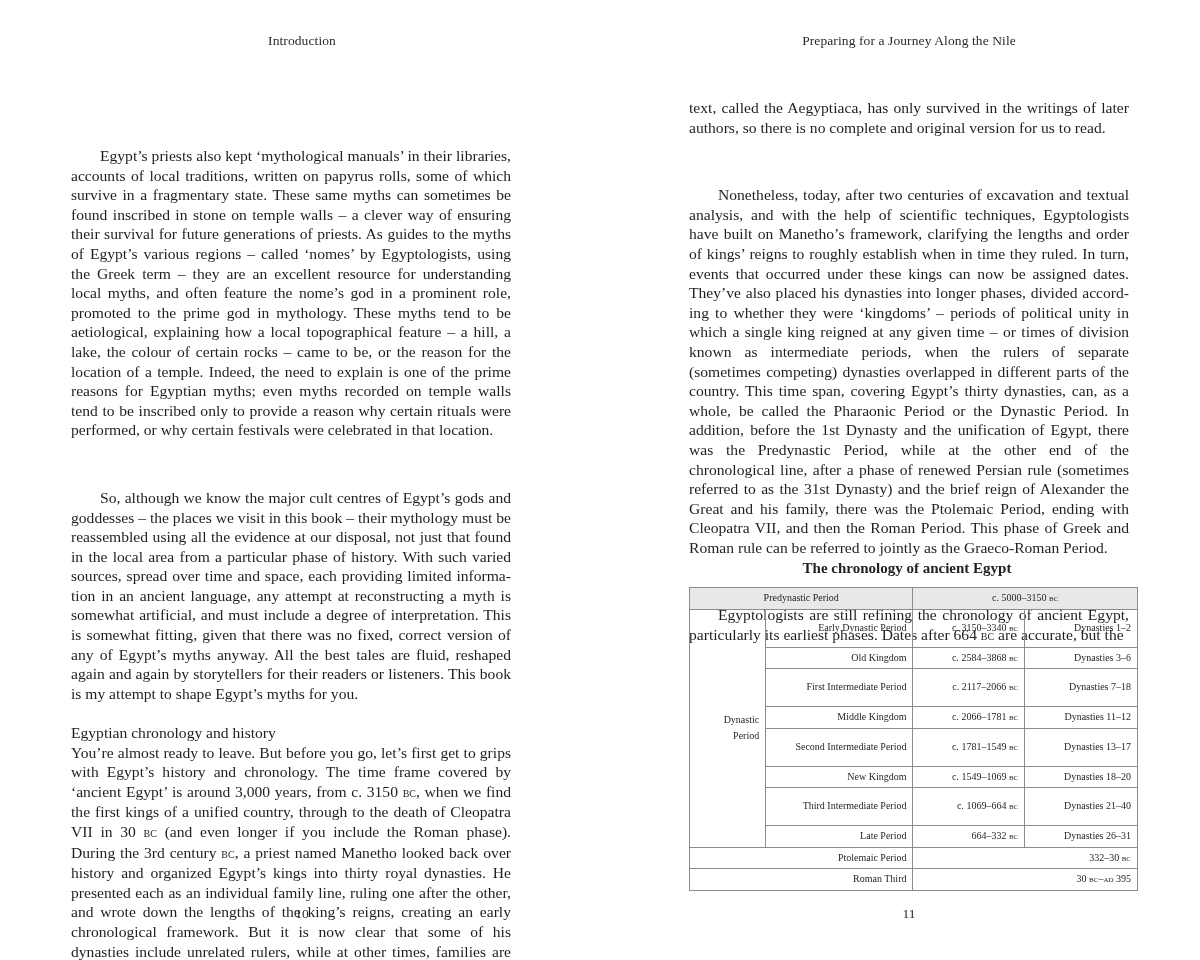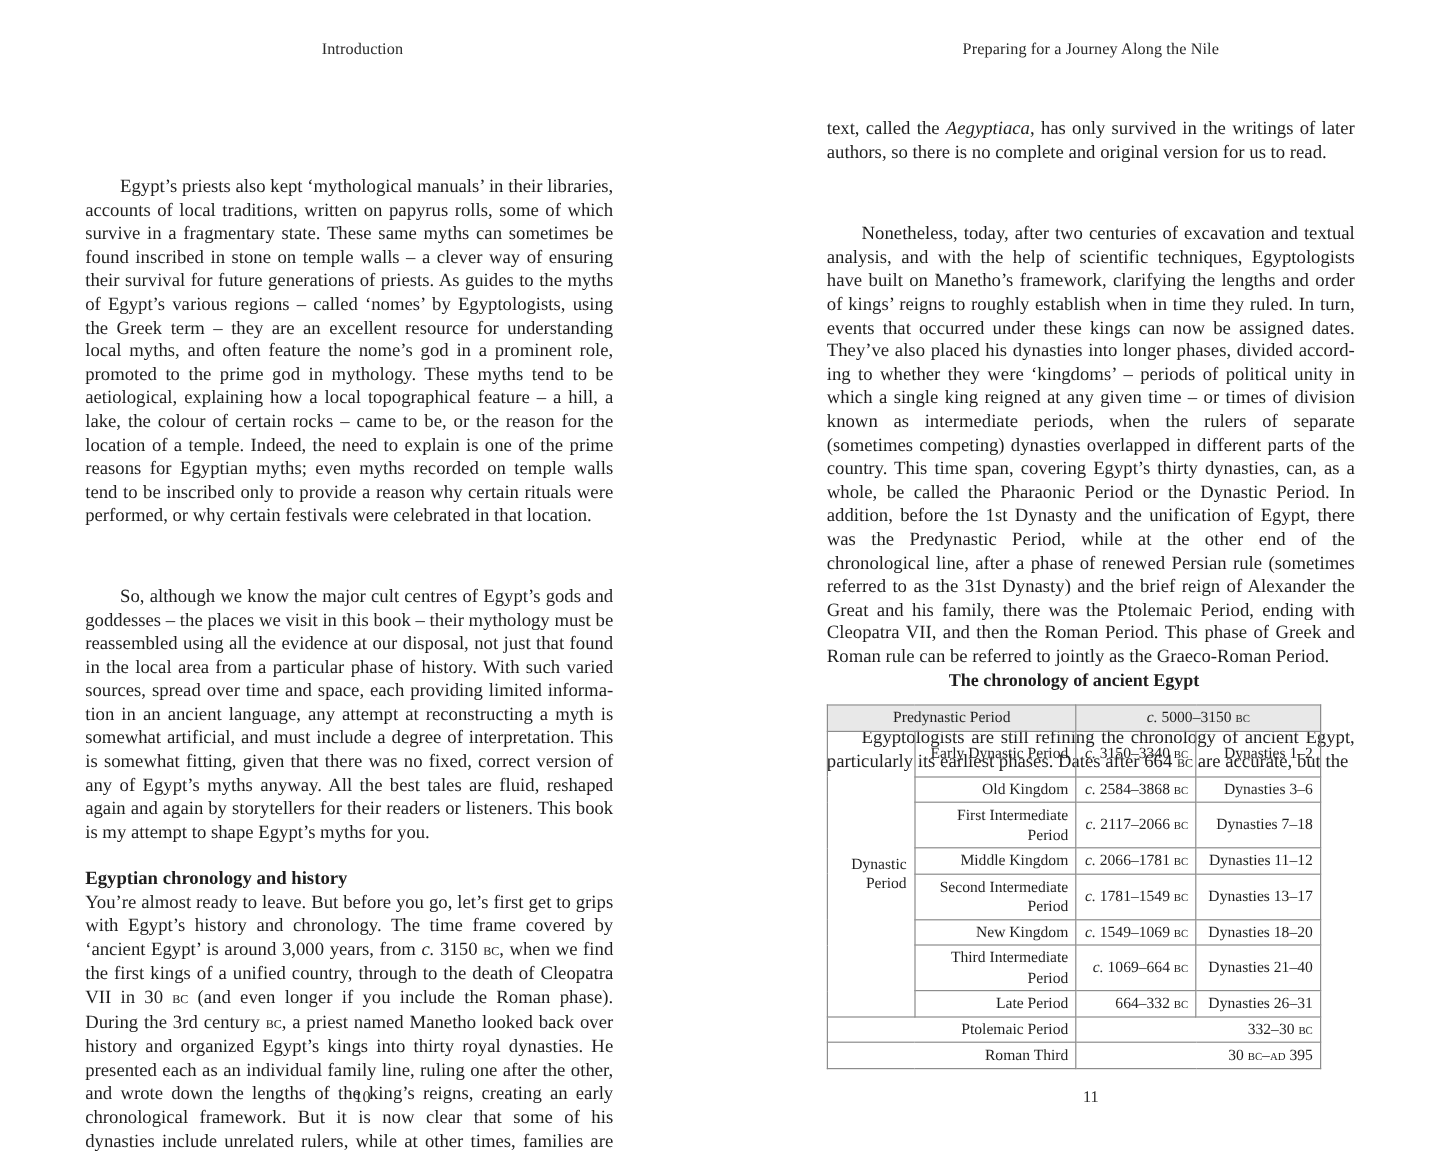--- a/index.html
+++ b/index.html
@@ -18,49 +18,49 @@
     .page.right .running-head { left: 9px; }
     .column {
       position: absolute; top: 98px; width: 440px;
       font-family: "Liberation Serif", serif; font-size: 15.6px; line-height: 19.6px;
       text-align: justify; hyphens: manual;
     }
     .page.left .column { left: 71px; }
     .page.right .column { left: 89px; }
     .column p { margin: 0; text-indent: 0; }
     .column p.indent { text-indent: 29px; margin-top: 48px; }
-    .subhead { font-weight: bold; margin-top: 19.6px; display: block; }
+    .subhead { font-weight: normal; margin-top: 19.6px; display: block; }
     .sc { font-variant: small-caps; text-transform: lowercase; font-size: 0.95em; }
     .folio {
       position: absolute; top: 906px; width: 100%; text-align: center;
       font-family: "Liberation Serif", serif; font-size: 13.5px; color: #2a2a2a;
     }
     .page.left .folio { left: -9px; }
     .page.right .folio { left: 9px; }
 
     .table-title {
-      position: absolute; top: 560px; left: 75px; width: 440px; text-align: center;
+      position: absolute; top: 560px; left: 87px; width: 440px; text-align: center;
       font-family: "Liberation Serif", serif; font-weight: bold; font-size: 15px;
     }
     table.chron {
-      position: absolute; top: 587px; left: 89px; width: 412px;
-      border-collapse: collapse; font-family: "Liberation Serif", serif; font-size: 13px;
+      position: absolute; top: 587px; left: 89px; width: 449px;
+      border-collapse: collapse; font-family: "Liberation Serif", serif; font-size: 10px;
       line-height: 16.5px; color: #1f1f1f;
     }
     table.chron td {
       border: 1px solid #8c8c8c; padding: 2px 6px; vertical-align: middle; text-align: right;
     }
     table.chron tr.shaded td { background: #e8e8e8; text-align: center; }
     table.chron tr { height: 21px; }
     table.chron tr.tall { height: 38px; }
     col.c1 { width: 75px; }
     col.c2 { width: 145px; }
     col.c3 { width: 110px; }
     col.c4 { width: 111px; }
-    .ital { font-style: italic; }
+    .ital { }
   </style>
 </head>
 <body>
 
 <div class="page left">
   <div class="running-head">Introduction</div>
   <div class="column">
     <p class="indent">Egypt’s priests also kept ‘mythological manuals’ in their libraries, accounts of local traditions, written on papyrus rolls, some of which survive in a fragmentary state. These same myths can sometimes be found inscribed in stone on temple walls – a clever way of ensuring their survival for future generations of priests. As guides to the myths of Egypt’s various regions – called ‘nomes’ by Egyptologists, using the Greek term – they are an excellent resource for understanding local myths, and often feature the nome’s god in a prominent role, promoted to the prime god in mythology. These myths tend to be aetiological, explaining how a local topographical feature – a hill, a lake, the colour of certain rocks – came to be, or the reason for the location of a temple. Indeed, the need to explain is one of the prime reasons for Egyptian myths; even myths recorded on temple walls tend to be inscribed only to provide a reason why certain rituals were performed, or why certain festivals were celebrated in that location.</p>
     <p class="indent">So, although we know the major cult centres of Egypt’s gods and goddesses – the places we visit in this book – their mythology must be reassembled using all the evidence at our disposal, not just that found in the local area from a particular phase of history. With such varied sources, spread over time and space, each providing limited informa­tion in an ancient language, any attempt at reconstructing a myth is somewhat artificial, and must include a degree of interpretation. This is somewhat fitting, given that there was no fixed, correct version of any of Egypt’s myths anyway. All the best tales are fluid, reshaped again and again by storytellers for their readers or listeners. This book is my attempt to shape Egypt’s myths for you.</p>
     <span class="subhead">Egyptian chronology and history</span>

